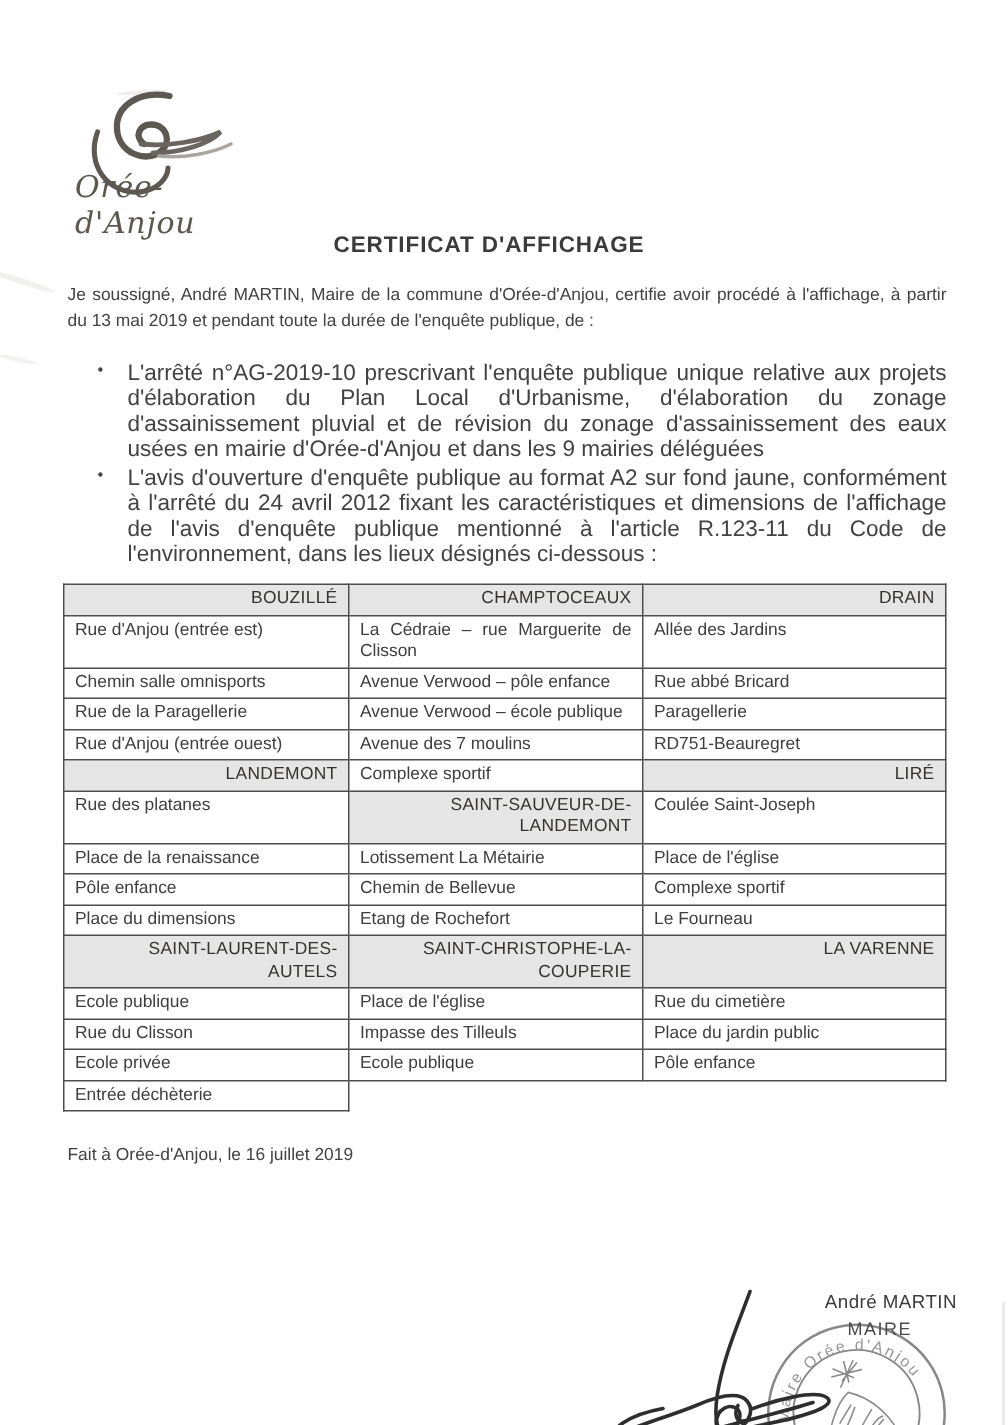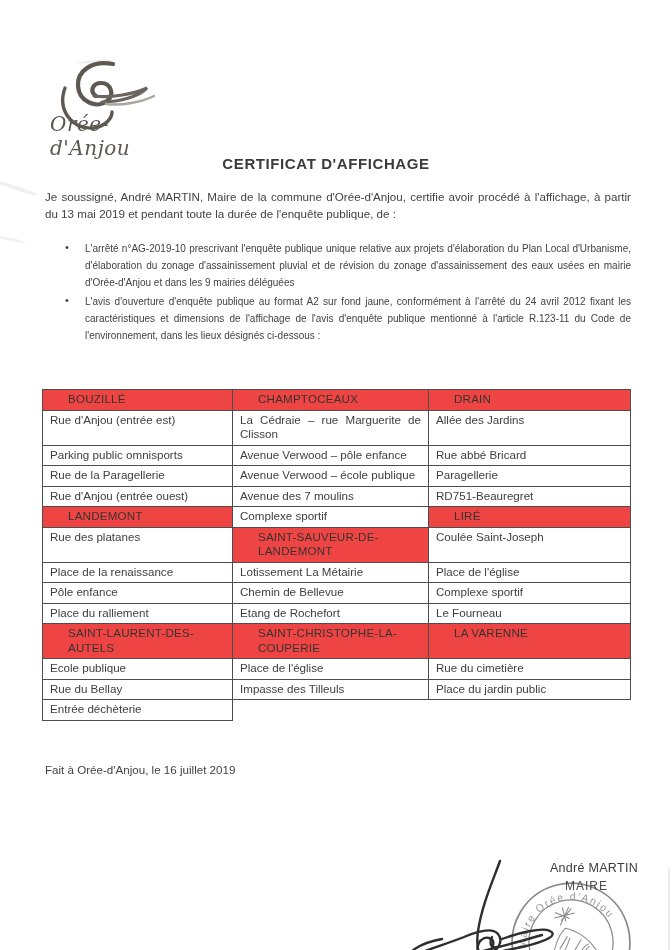--- a/index.html
+++ b/index.html
@@ -33,39 +33,39 @@
     position:absolute;left:45px;top:188px;width:586px;
     font-size:11.6px;line-height:17px;text-align:justify;color:#424242;
   }
 
   .bullets{position:absolute;left:45px;top:240px;width:586px;}
   .bullet-row{position:relative;padding-left:40px;margin-bottom:2px;}
   .bullet-mark{
     position:absolute;left:20px;top:1px;font-size:11px;color:#424242;
   }
   .bullet-text{
-    font-size:10px;line-height:17px;text-align:justify;color:#424242;
+    font-size:15px;line-height:17px;text-align:justify;color:#424242;
   }
 
   
   .affichage-table{
     position:absolute;left:42px;top:389px;width:588px;
     border-collapse:collapse;table-layout:fixed;
     font-size:11.6px;color:#3e3e3e;
   }
   .affichage-table col.c1{width:190px;}
   .affichage-table col.c2{width:196px;}
   .affichage-table col.c3{width:202px;}
   .affichage-table td{
     border:1px solid #4d4d4d;
     padding:2px 7px 3px 7px;line-height:14.5px;vertical-align:top;
     text-align:justify;
   }
   .affichage-table td.hd{
-    background:#ef4444;text-align:left;letter-spacing:.2px;
+    background:#e5e5e5;text-align:right;letter-spacing:.2px;
     color:#35332f;
     padding-left:25px;
   }
   .affichage-table td.ghost{border:none;background:transparent;}
 
   .closing{
     position:absolute;left:45px;top:763px;font-size:11.6px;color:#424242;
   }
 
   
@@ -125,21 +125,21 @@
           <td class="hd">BOUZILLÉ</td>
           <td class="hd">CHAMPTOCEAUX</td>
           <td class="hd">DRAIN</td>
         </tr>
         <tr>
           <td>Rue d'Anjou (entrée est)</td>
           <td>La Cédraie – rue Marguerite de Clisson</td>
           <td>Allée des Jardins</td>
         </tr>
         <tr>
-          <td>Parking public omnisports</td>
+          <td>Chemin salle omnisports</td>
           <td>Avenue Verwood – pôle enfance</td>
           <td>Rue abbé Bricard</td>
         </tr>
         <tr>
           <td>Rue de la Paragellerie</td>
           <td>Avenue Verwood – école publique</td>
           <td>Paragellerie</td>
         </tr>
         <tr>
           <td>Rue d'Anjou (entrée ouest)</td>
@@ -160,38 +160,43 @@
           <td>Place de la renaissance</td>
           <td>Lotissement La Métairie</td>
           <td>Place de l'église</td>
         </tr>
         <tr>
           <td>Pôle enfance</td>
           <td>Chemin de Bellevue</td>
           <td>Complexe sportif</td>
         </tr>
         <tr>
-          <td>Place du ralliement</td>
+          <td>Place du dimensions</td>
           <td>Etang de Rochefort</td>
           <td>Le Fourneau</td>
         </tr>
         <tr>
           <td class="hd">SAINT-LAURENT-DES-AUTELS</td>
           <td class="hd">SAINT-CHRISTOPHE-LA-COUPERIE</td>
           <td class="hd">LA VARENNE</td>
         </tr>
         <tr>
           <td>Ecole publique</td>
           <td>Place de l'église</td>
           <td>Rue du cimetière</td>
         </tr>
         <tr>
-          <td>Rue du Bellay</td>
+          <td>Rue du Clisson</td>
           <td>Impasse des Tilleuls</td>
           <td>Place du jardin public</td>
+        </tr>
+        <tr>
+          <td>Ecole privée</td>
+          <td>Ecole publique</td>
+          <td>Pôle enfance</td>
         </tr>
         <tr>
           <td>Entrée déchèterie</td>
           <td class="ghost"></td>
           <td class="ghost"></td>
         </tr>
       </tbody>
   </table>
 
   <div class="closing">Fait à Orée-d'Anjou, le 16 juillet 2019</div>

